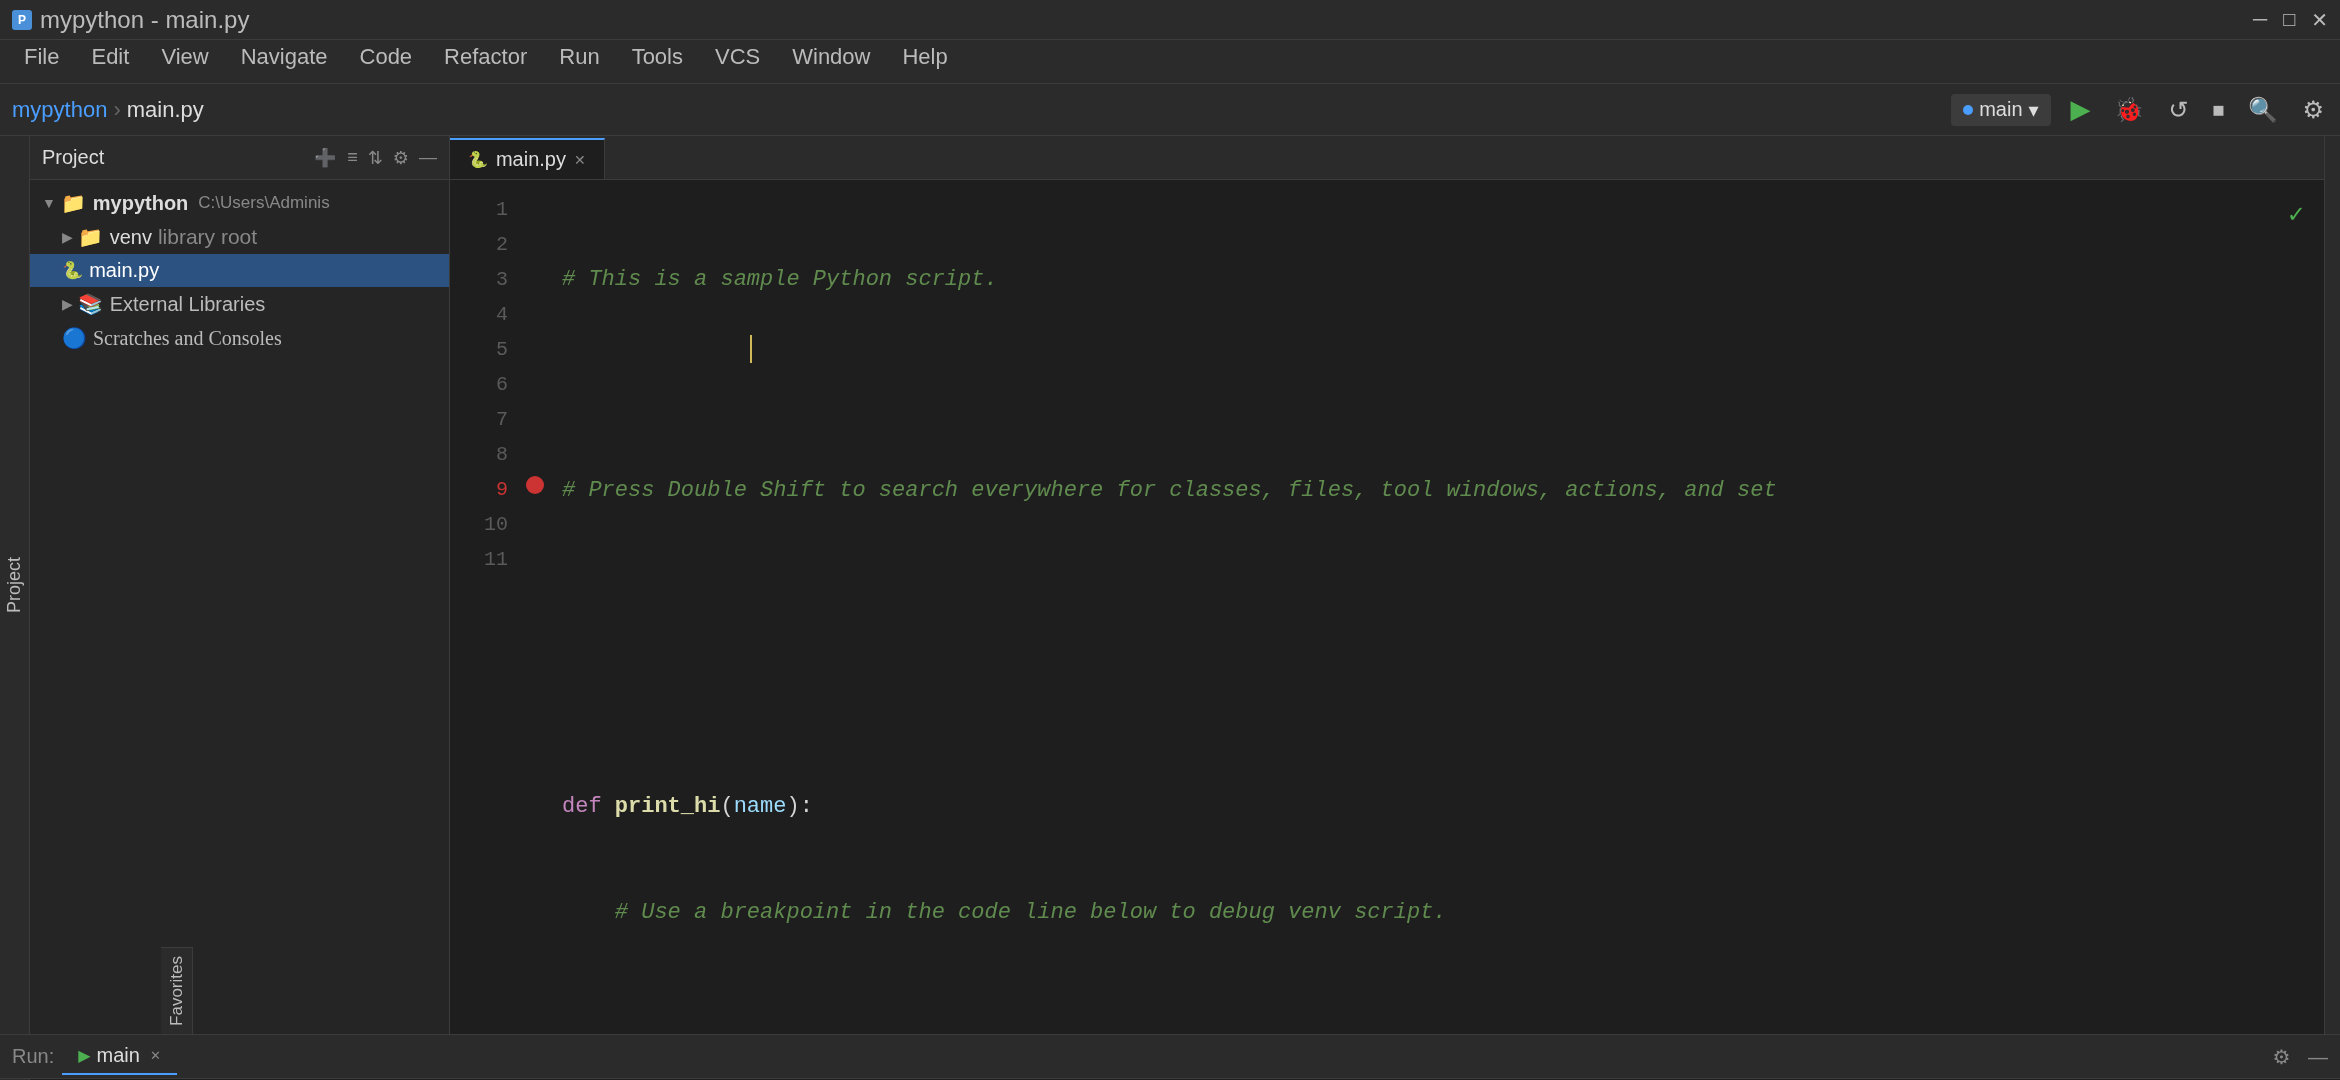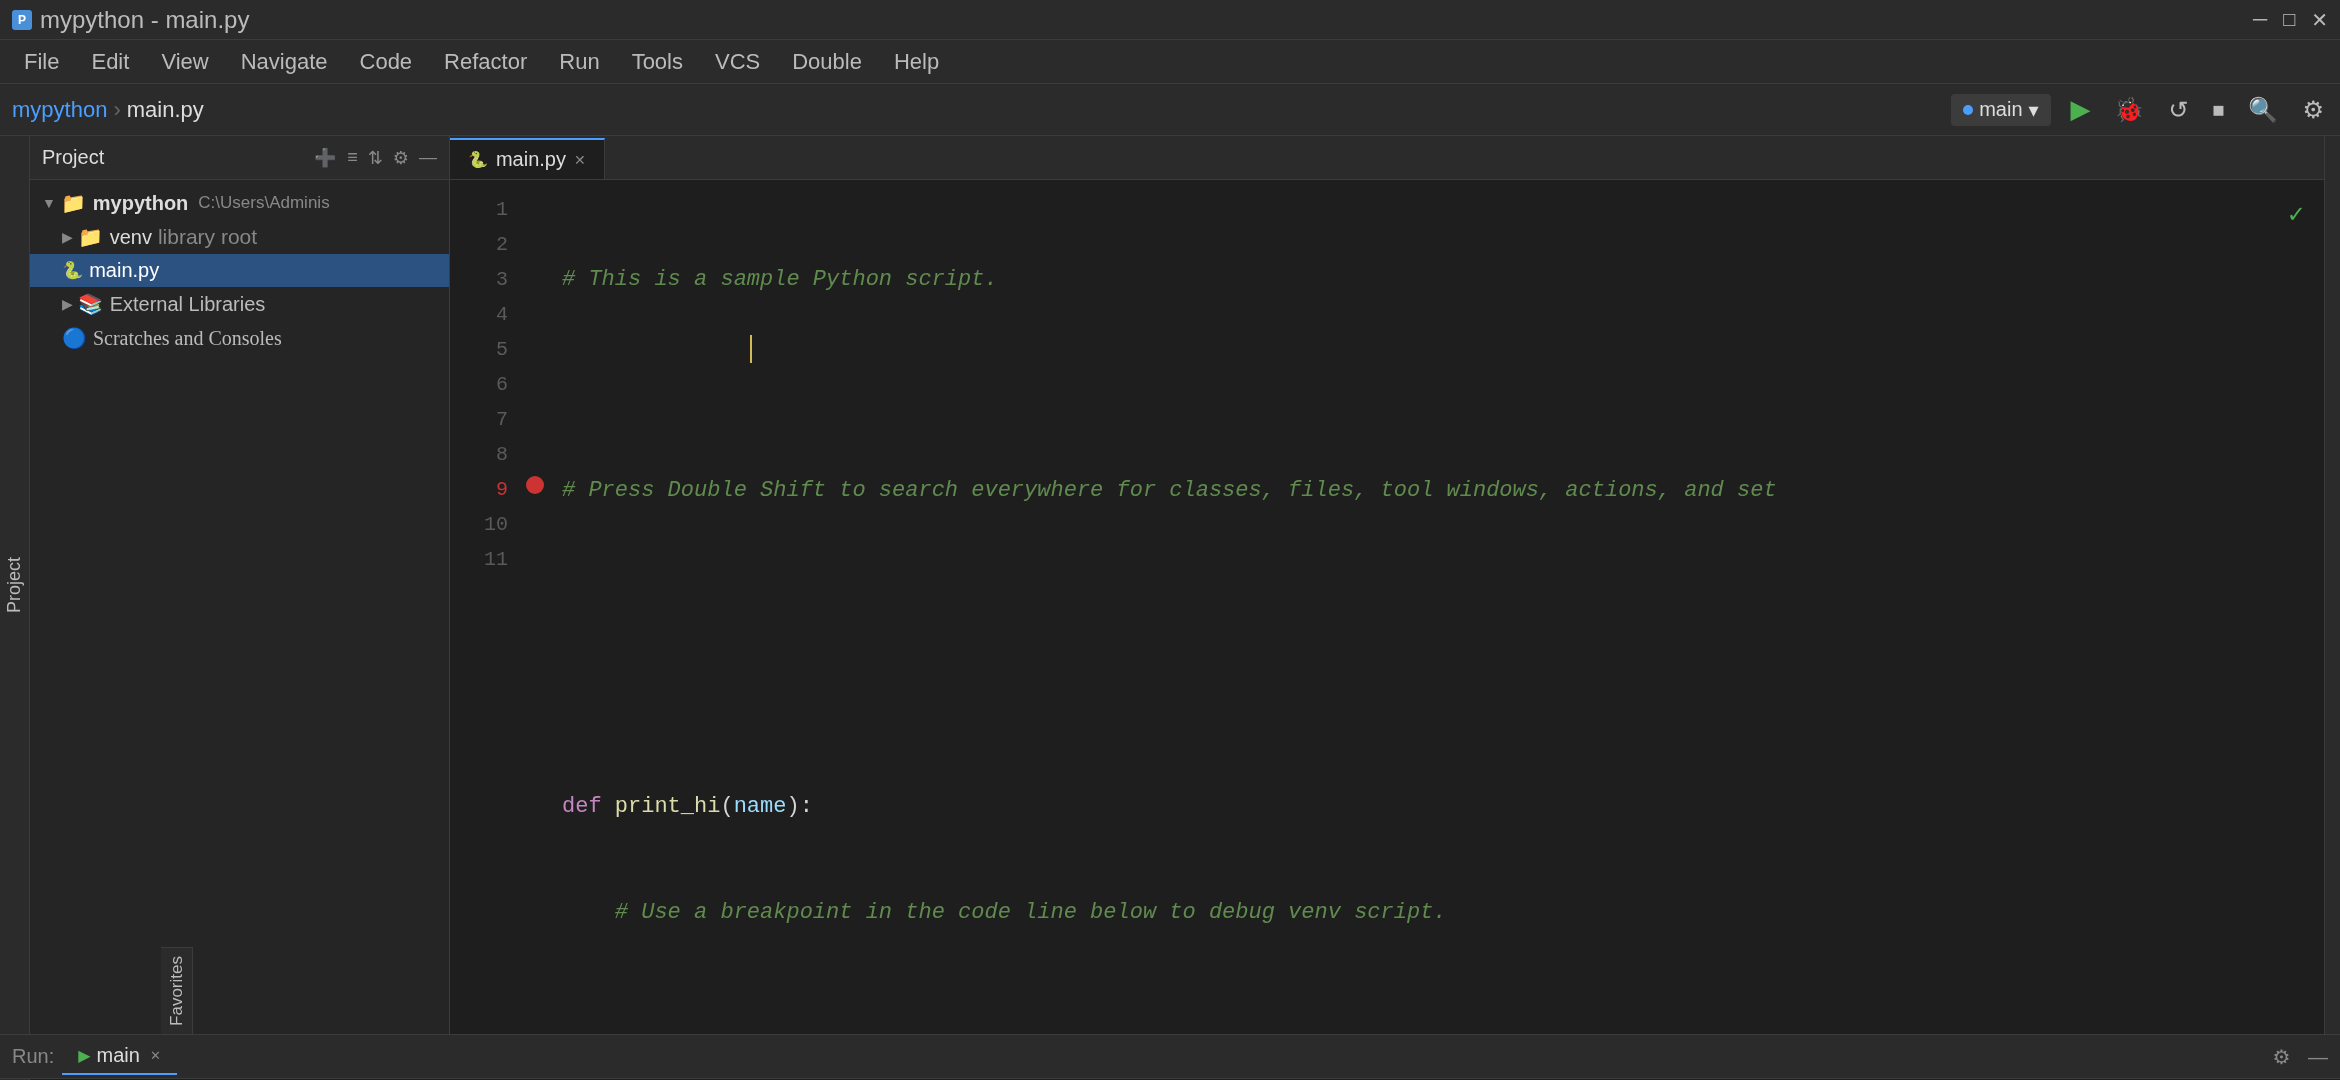--- a/index.html
+++ b/index.html
@@ -53,21 +53,20 @@
       cursor: pointer;
       background: none;
       border: none;
     }
 
     
     .menu-bar {
       height: 44px;
       background: #2b2b2b;
       display: flex;
-      align-items: center;
       padding: 0 8px;
       border-bottom: 1px solid #3c3c3c;
     }
     .menu-item {
       color: #bbbbbb;
       font-size: 22px;
       padding: 4px 16px;
       cursor: pointer;
       border-radius: 3px;
     }
@@ -247,21 +246,21 @@
     .code-content {
       flex: 1;
       padding: 12px 12px;
       line-height: 1.6;
       overflow-x: auto;
       white-space: pre;
     }
     .code-line { height: 35px; line-height: 35px; }
     .code-comment { color: #608b4e; font-style: italic; }
     .code-keyword { color: #c586c0; }
-    .code-func { color: #dcdcaa; }
+    .code-func { color: #dcdcaa; font-weight: bold; }
     .code-param { color: #9cdcfe; }
     .checkmark {
       position: absolute;
       right: 20px;
       top: 18px;
       color: #4caf50;
       font-size: 26px;
     }
 
     
@@ -349,21 +348,21 @@
 <div class="menu-bar">
   <span class="menu-item">File</span>
   <span class="menu-item">Edit</span>
   <span class="menu-item">View</span>
   <span class="menu-item">Navigate</span>
   <span class="menu-item">Code</span>
   <span class="menu-item">Refactor</span>
   <span class="menu-item">Run</span>
   <span class="menu-item">Tools</span>
   <span class="menu-item">VCS</span>
-  <span class="menu-item">Double</span>
+  <span class="menu-item">Window</span>
   <span class="menu-item">Help</span>
 </div>
 
 <div class="toolbar">
   <div class="toolbar-breadcrumb">
     <span class="project-name">mypython</span>
     <span class="sep">›</span>
     <span class="file-name">main.py</span>
   </div>
   <div class="toolbar-right">

